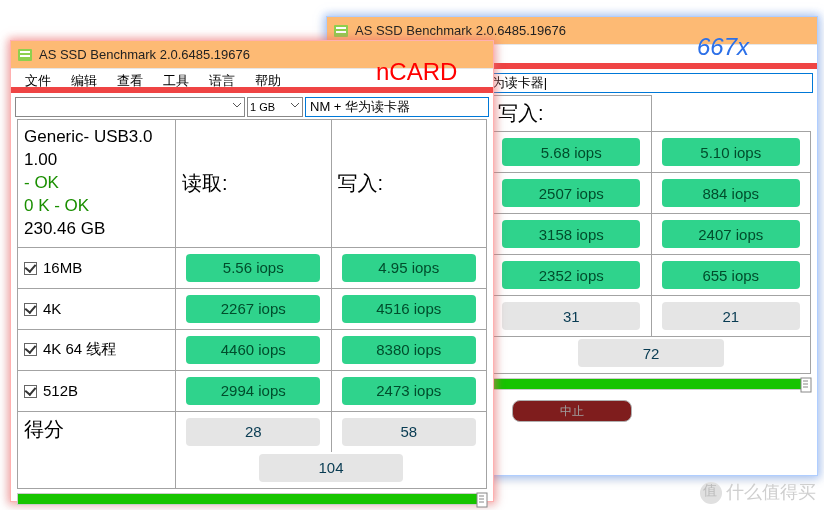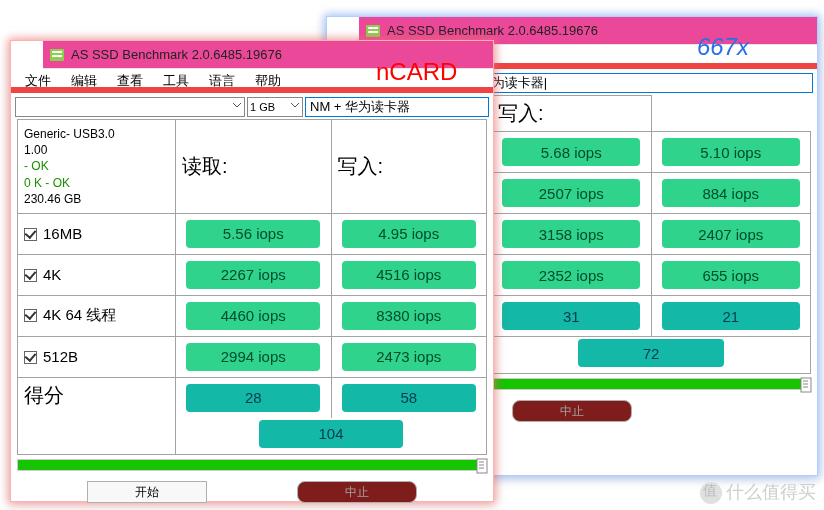--- a/index.html
+++ b/index.html
@@ -5,44 +5,44 @@
   * { box-sizing: border-box; margin: 0; padding: 0; }
   body { font-family: "Microsoft YaHei", Tahoma, Arial, sans-serif; font-size: 12px; background: #fff; width: 824px; height: 510px; position: relative; overflow: hidden; }
   .watermark { position: absolute; right: 8px; bottom: 6px; color: #cfcfcf; font-size: 18px; display:flex; align-items:flex-end; gap:4px;}
   .watermark .wm-icon { width:22px; height:22px; background:#e0e0e0; border-radius:50%; position:relative;}
   .watermark .wm-icon::after{content:"值"; position:absolute; left:3px; top:0; font-size:14px; color:#bbb;}
   .label-red { position: absolute; left: 376px; top: 58px; font-size: 24px; color: #ff0000; font-weight: 500; }
   .label-blue{ position: absolute; left: 697px; top: 33px; font-size: 24px; color: #2c70e8; font-weight: 500; font-style: italic;}
   .window { position: absolute; background: #fff; border: 1px solid #c0c0c0; box-shadow: 0 2px 12px rgba(0,0,0,0.18); }
   .window.red-outline { box-shadow: 0 0 8px 2px rgba(255,120,120,0.6), 0 2px 12px rgba(0,0,0,0.15); border:1px solid #ffb0b0;}
   .window.blue-outline { box-shadow: 0 0 8px 2px rgba(120,170,255,0.55), 0 2px 12px rgba(0,0,0,0.15); border:1px solid #b0ceff;}
-  .titlebar { height: 28px; display: flex; align-items: center; padding: 8px 6px; border-bottom: 1px solid #e6e6e6; background: #ec4899; margin-left: 32px;}
+  .titlebar { height: 28px; display: flex; align-items: center; padding: 8px 6px; border-bottom: 1px solid #e6e6e6; background: #fdba74;}
   .titlebar .app-icon { width: 16px; height: 16px; margin-right: 6px; }
   .titlebar .app-icon svg { width:16px; height:16px; }
   .titlebar .title-text { font-size: 13px; color: #222; }
   .menubar { height: 24px; display: flex; padding-left: 4px; border-bottom: 6px solid #ef4444;}
   .menubar .menu-item { padding: 3px 10px; font-size: 13px; }
   .dev-row { height: 26px; display: flex; align-items: center; padding: 2px 4px 0 4px; gap: 2px; }
   .combo { border: 1px solid #888; background: #fff; height: 20px; display: flex; align-items: center; font-size: 11px; padding: 0 2px; position:relative;}
   .combo .chev { position:absolute; right:2px; top:2px;}
   .dev-combo { width: 230px; padding-right:16px; }
   .size-combo { width: 56px; padding-right:10px;}
   .text-input { border: 1px solid #0078d7; height: 20px; flex: 1; font-size: 13px; padding: 0 4px; }
   .content { padding: 0 6px 6px 6px; }
   table.grid { width: 100%; border-collapse: collapse; table-layout: fixed; }
   table.grid td, table.grid th { border: 1px solid #a3a3a3; text-align: left; padding: 4px 6px; vertical-align: middle; height: 32px; }
   table.grid th { font-weight: normal; font-size: 20px; }
-  .info-cell { font-size: 12px; line-height: 1.35; padding: 6px 6px 6px 6px !important; margin-top: 20px; }
+  .info-cell { font-size: 17px; line-height: 1.35; padding: 6px 6px 6px 6px !important; margin-top: 20px; }
   .info-cell .ok { color: #1a8f00; }
   .rowlabel { font-size: 15px; }
   .chk { display:inline-block; width:13px; height:13px; border:1px solid #666; margin-right:6px; position:relative; vertical-align:-2px; background:#fff;}
   .chk.checked::after { content:""; position:absolute; left:2px; top:-1px; width:5px; height:8px; border-right:2px solid #333; border-bottom:2px solid #333; transform:rotate(40deg);}
   .pill { margin: 2px auto; display:flex; align-items:center; justify-content:center; height: 28px; border-radius: 4px; font-size: 15px; width: 94%; }
   .pill.green { background: #2fd38c; color:#014d2c;}
-  .pill.blue  { background: #14b8a6; color:#083b52;}
+  .pill.blue  { background: #e5e5e5; color:#083b52;}
   .score-row td { border-left:1px solid #999; border-right:1px solid #999;}
   .total-cell { padding-top:0 !important;}
   .progress-row { height: 14px; }
   .progress { height: 12px; border:1px solid #ccc; background:#e6e6e6; width:100%; position:relative;}
   .progress .bar { height:100%; background:#17c400;}
   .handle { position:absolute; right:-2px; top:-2px; width:12px; height:16px; }
   .btnrow { display:flex; justify-content:center; gap:90px; padding:8px 0 6px 0;}
   .winbtn { width:120px; height:22px; border:1px solid #b0b0b0; background:#f8f8f8; font-size:12px; text-align:center; line-height:20px;}
   .winbtn.disabled { color:#a0a0a0; background:#7f1d1d;border-radius:8px;}
   .chev svg { width:10px; height:10px; }

